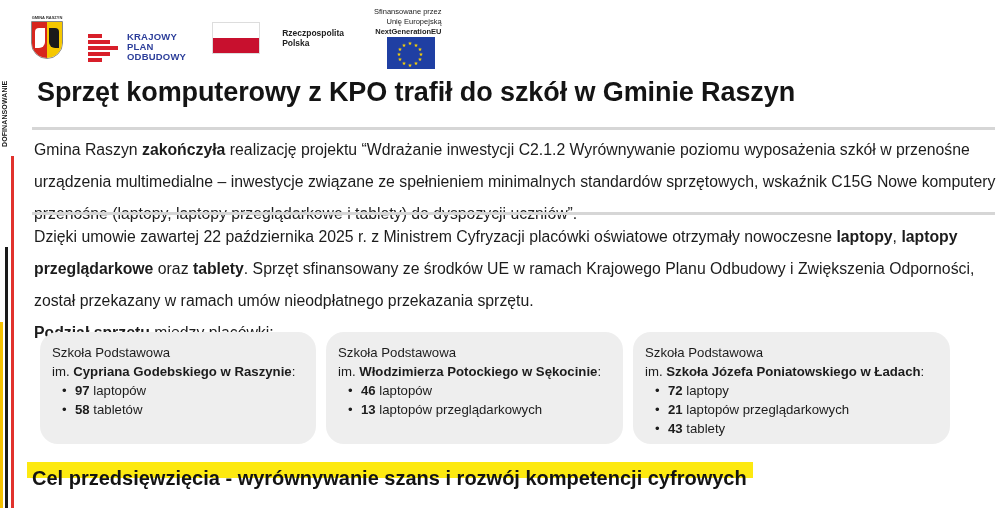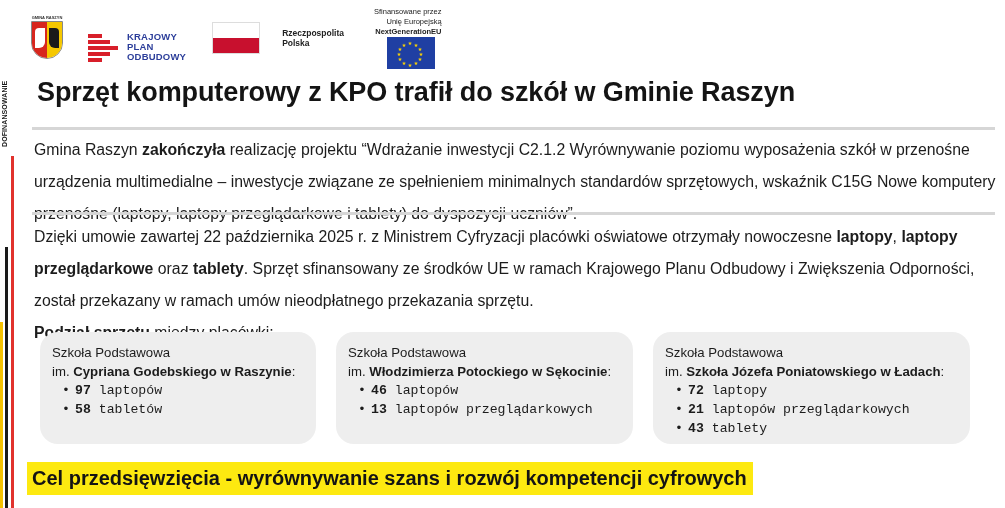--- a/index.html
+++ b/index.html
@@ -42,31 +42,31 @@
   .title { position: absolute; left: 37px; top: 77px; font-size: 27px; font-weight: bold; color: #141414; white-space: nowrap; letter-spacing: -0.1px; }
   .hr { position: absolute; left: 32px; width: 963px; height: 3px; background: #d6d6d6; }
   .hr.h1 { top: 127px; }
   .hr.h2 { top: 212px; }
 
   .para { position: absolute; left: 34px; font-size: 15.8px; line-height: 32px; color: #1c1c1c; }
   .para b { font-weight: bold; }
   .para.p1 { top: 134px; width: 968px; }
   .para.p2 { top: 221px; width: 968px; }
 
-  .cards { position: absolute; top: 332px; left: 40px; display: flex; gap: 20px; }
+  .cards { position: absolute; top: 332px; left: 40px; display: flex; gap: 10px; }
   .card { background: #eeeeee; border-radius: 18px; height: 112px; padding: 11px 10px 0 12px; font-size: 13.2px; line-height: 19px; color: #1c1c1c; }
   .card.c1 { width: 276px; }
   .card.c2 { width: 297px; }
   .card.c3 { width: 317px; }
   .card .row b { font-weight: bold; }
-  .card ul { list-style: none; padding-left: 10px; font-family: Liberation Mono, monospace; }
+  .card ul { list-style: none; padding-left: 10px; }
   .card li { position: relative; padding-left: 13px; }
   .card li::before { content: "•"; position: absolute; left: 0; top: 0; }
 
-  .goal { position: absolute; left: 27px; top: 462px; height: 33px; background: #fde910; padding: 0 6px 0 5px;
+  .goal { position: absolute; left: 27px; top: 462px; height: 16px; background: #fde910; padding: 0 6px 0 5px;
           font-size: 20px; font-weight: bold; line-height: 33px; color: #141414; white-space: nowrap; }
 </style>
 </head>
 <body>
 
 <div class="vlabel">DOFINANSOWANIE</div>
 <div class="vbar red"></div>
 <div class="vbar black"></div>
 <div class="vbar yellow"></div>
 

